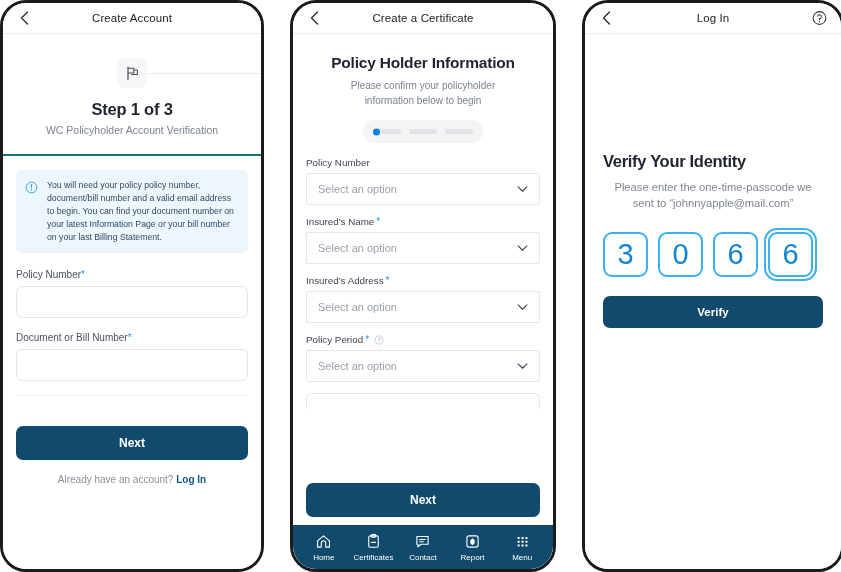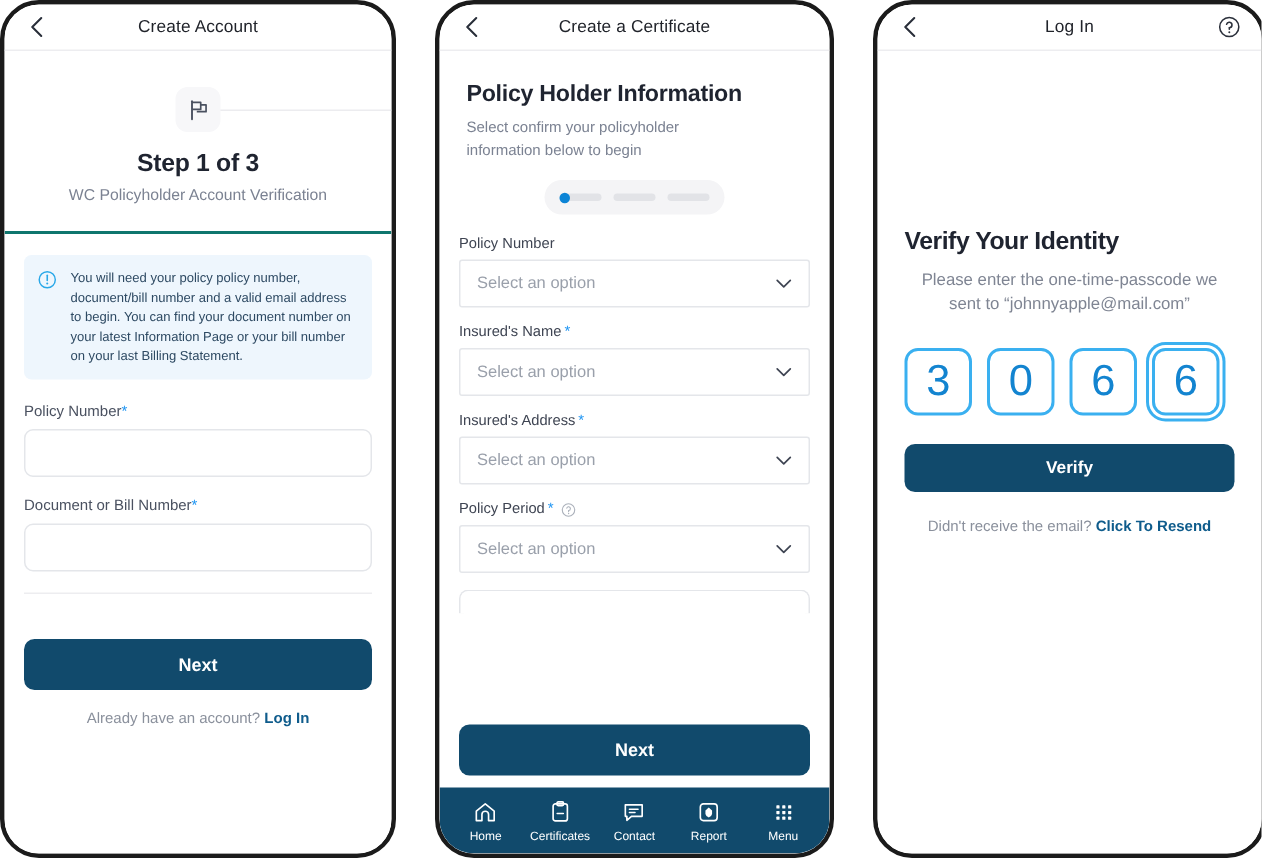--- a/index.html
+++ b/index.html
@@ -165,21 +165,21 @@
   }
   .footnote {
     text-align: center;
     font-size: 10px;
     color: #8a909c;
     margin-top: 14px;
   }
   .link { color: #0f5c8c; font-weight: bold; cursor: pointer; }
 
   
-  .p2-head { padding: 20px 18px 0; }
+  .p2-head { padding: 20px 18px 0; text-align: center; }
   .p2-title {
     font-size: 15.5px;
     font-weight: bold;
     color: #1f2430;
     letter-spacing: -.2px;
     margin-bottom: 7px;
   }
   .p2-sub {
     font-size: 10px;
     color: #7b8292;
@@ -401,21 +401,21 @@
           <path d="M7.5 1 L1.5 7 L7.5 13" fill="none" stroke="#2b303b" stroke-width="1.4" stroke-linecap="round" stroke-linejoin="round"></path>
         </svg>
       </div>
       <div class="nav-title">Create a Certificate</div>
     </div>
 
     <div class="body">
       <div class="p2-head">
         <div class="p2-title">Policy Holder Information</div>
         <div class="p2-sub">
-          <div>Select confirm your policyholder</div>
+          <div>Please confirm your policyholder</div>
           <div>information below to begin</div>
         </div>
         <div class="progress-wrap">
           <div class="seg active"></div>
           <div class="seg"></div>
           <div class="seg"></div>
         </div>
       </div>
 
       <div class="p2-form">
@@ -559,21 +559,17 @@
 
         <div class="otp-row">
           <div class="otp-cell">3</div>
           <div class="otp-cell">0</div>
           <div class="otp-cell">6</div>
           <div class="otp-cell focused">6</div>
         </div>
 
         <button class="verify-btn">Verify</button>
 
-        <div class="p3-foot">
-          <span>Didn't receive the email?</span>
-          <span class="link">Click To Resend</span>
-        </div>
       </div>
     </div>
   </div>
 
 </div>
 
 </body></html>

